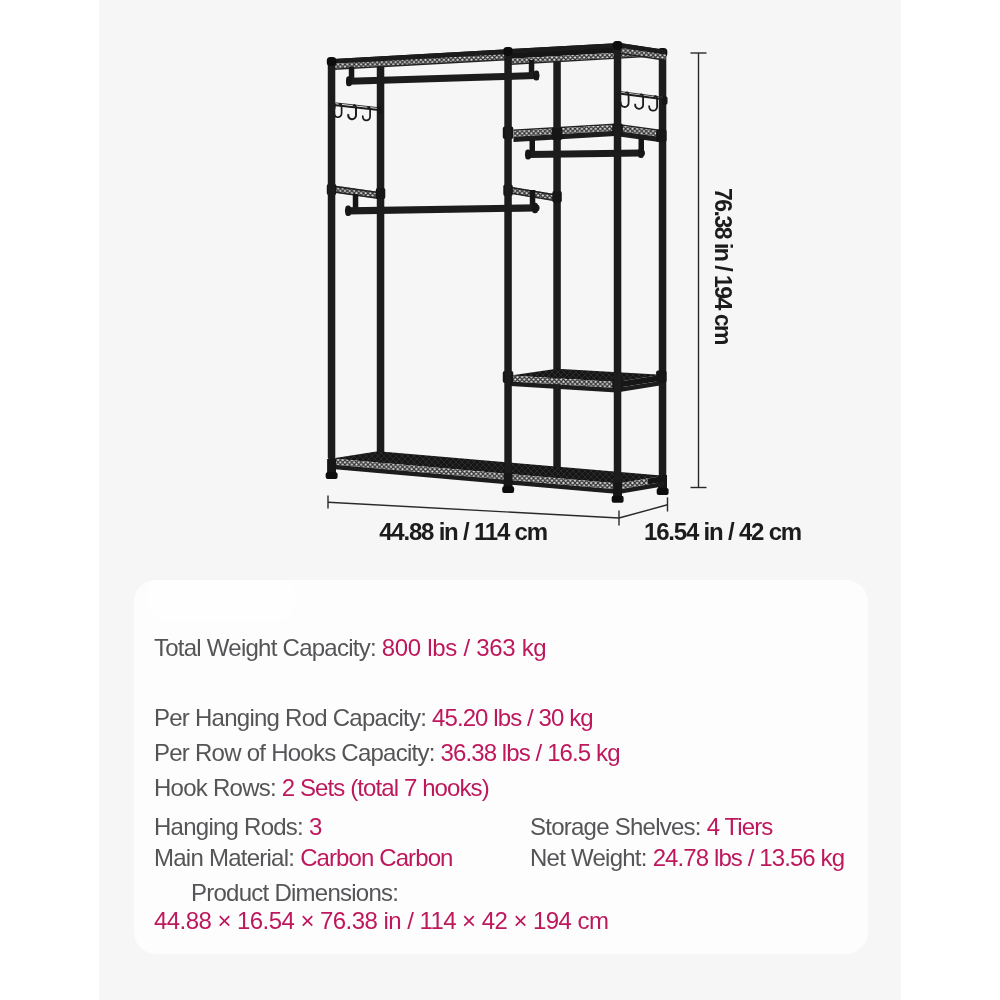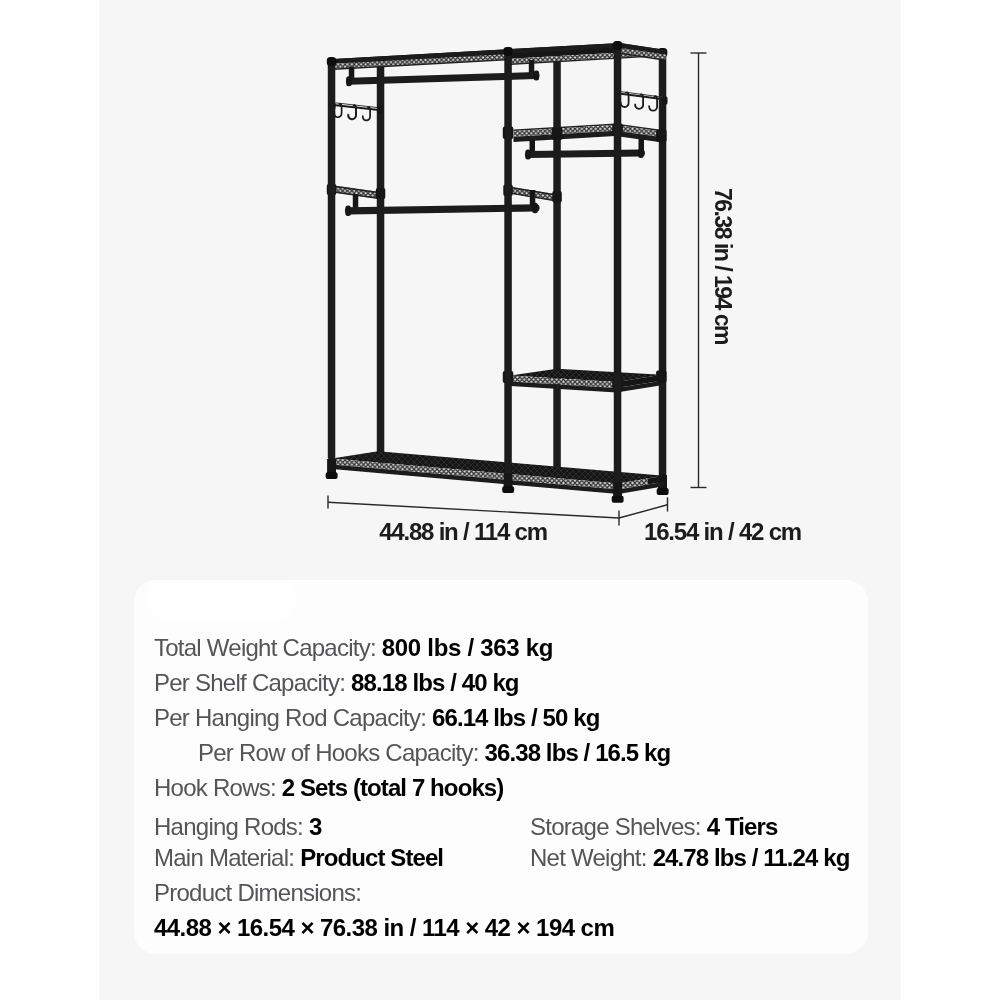--- a/index.html
+++ b/index.html
@@ -1,21 +1,21 @@
 <!DOCTYPE html>
 <html><head>
 <meta charset="utf-8">
 <style>
   html,body{margin:0;padding:0;}
   body{width:1000px;height:1000px;position:relative;background:#ffffff;overflow:hidden;
        font-family:"Liberation Sans", sans-serif;}
   .graybg{position:absolute;left:99px;top:0;width:802px;height:1000px;background:#f6f6f7;}
   .panel{position:absolute;left:134px;top:580px;width:734px;height:374px;border-radius:22px;background:#fdfdfe;overflow:hidden;}
   .ln{position:absolute;left:20px;white-space:nowrap;font-size:24px;letter-spacing:-0.75px;line-height:30px;color:#555557;}
-  .v{color:#000000;font-weight:bold;letter-spacing:-0.9px;}
+  .v{color:#be185d;font-weight:normal;letter-spacing:-0.9px;}
   .c2{position:absolute;left:376px;top:0;}
   svg{position:absolute;left:0;top:0;}
 </style>
 </head>
 <body>
 
 <div class="graybg"></div>
 
 <svg width="1000" height="1000" viewBox="0 0 1000 1000">
 <defs>
@@ -194,28 +194,27 @@
 
 <text x="722.5" y="540" text-anchor="middle" font-size="24" font-weight="bold" letter-spacing="-1.2" fill="#1c1c1c" font-family="Liberation Sans, sans-serif">16.54 in / 42 cm</text>
 </svg>
 
 <div class="panel">
 
   <div style="position:absolute;left:12px;top:-6px;width:150px;height:48px;background:#ffffff;opacity:.6;border-radius:24px;"></div>
 
   <div class="ln" style="top:53px;">Total Weight Capacity: <span class="v" style="letter-spacing:-0.3px;">800 lbs / 363 kg</span></div>
 
-  <div class="ln" style="top:88px;">Per Shelf Capacity: <span class="v">88.18 lbs / 40 kg</span></div>
-
-  <div class="ln" style="top:123px;">Per Hanging Rod Capacity: <span class="v">66.14 lbs / 50 kg</span></div>
-
-  <div class="ln" style="top:158px;margin-left:44px;">Per Row of Hooks Capacity: <span class="v">36.38 lbs / 16.5 kg</span></div>
+
+  <div class="ln" style="top:123px;">Per Hanging Rod Capacity: <span class="v">45.20 lbs / 30 kg</span></div>
+
+  <div class="ln" style="top:158px;">Per Row of Hooks Capacity: <span class="v">36.38 lbs / 16.5 kg</span></div>
 
   <div class="ln" style="top:193px;">Hook Rows: <span class="v">2 Sets (total 7 hooks)</span></div>
 
   <div class="ln" style="top:232px;">Hanging Rods: <span class="v">3</span><span class="c2">Storage Shelves: <span class="v">4 Tiers</span></span></div>
 
-  <div class="ln" style="top:263px;">Main Material: <span class="v">Product Steel</span><span class="c2">Net Weight: <span class="v">24.78 lbs / 11.24 kg</span></span></div>
-
-  <div class="ln" style="top:298px;">Product Dimensions:</div>
-
-  <div class="ln v" style="top:333px;letter-spacing:-0.55px;">44.88 × 16.54 × 76.38 in / 114 × 42 × 194 cm</div>
+  <div class="ln" style="top:263px;">Main Material: <span class="v">Carbon Carbon</span><span class="c2">Net Weight: <span class="v">24.78 lbs / 13.56 kg</span></span></div>
+
+  <div class="ln" style="top:298px;margin-left:37px;">Product Dimensions:</div>
+
+  <div class="ln v" style="top:326px;letter-spacing:-0.55px;">44.88 × 16.54 × 76.38 in / 114 × 42 × 194 cm</div>
 </div>
 
 </body></html>

